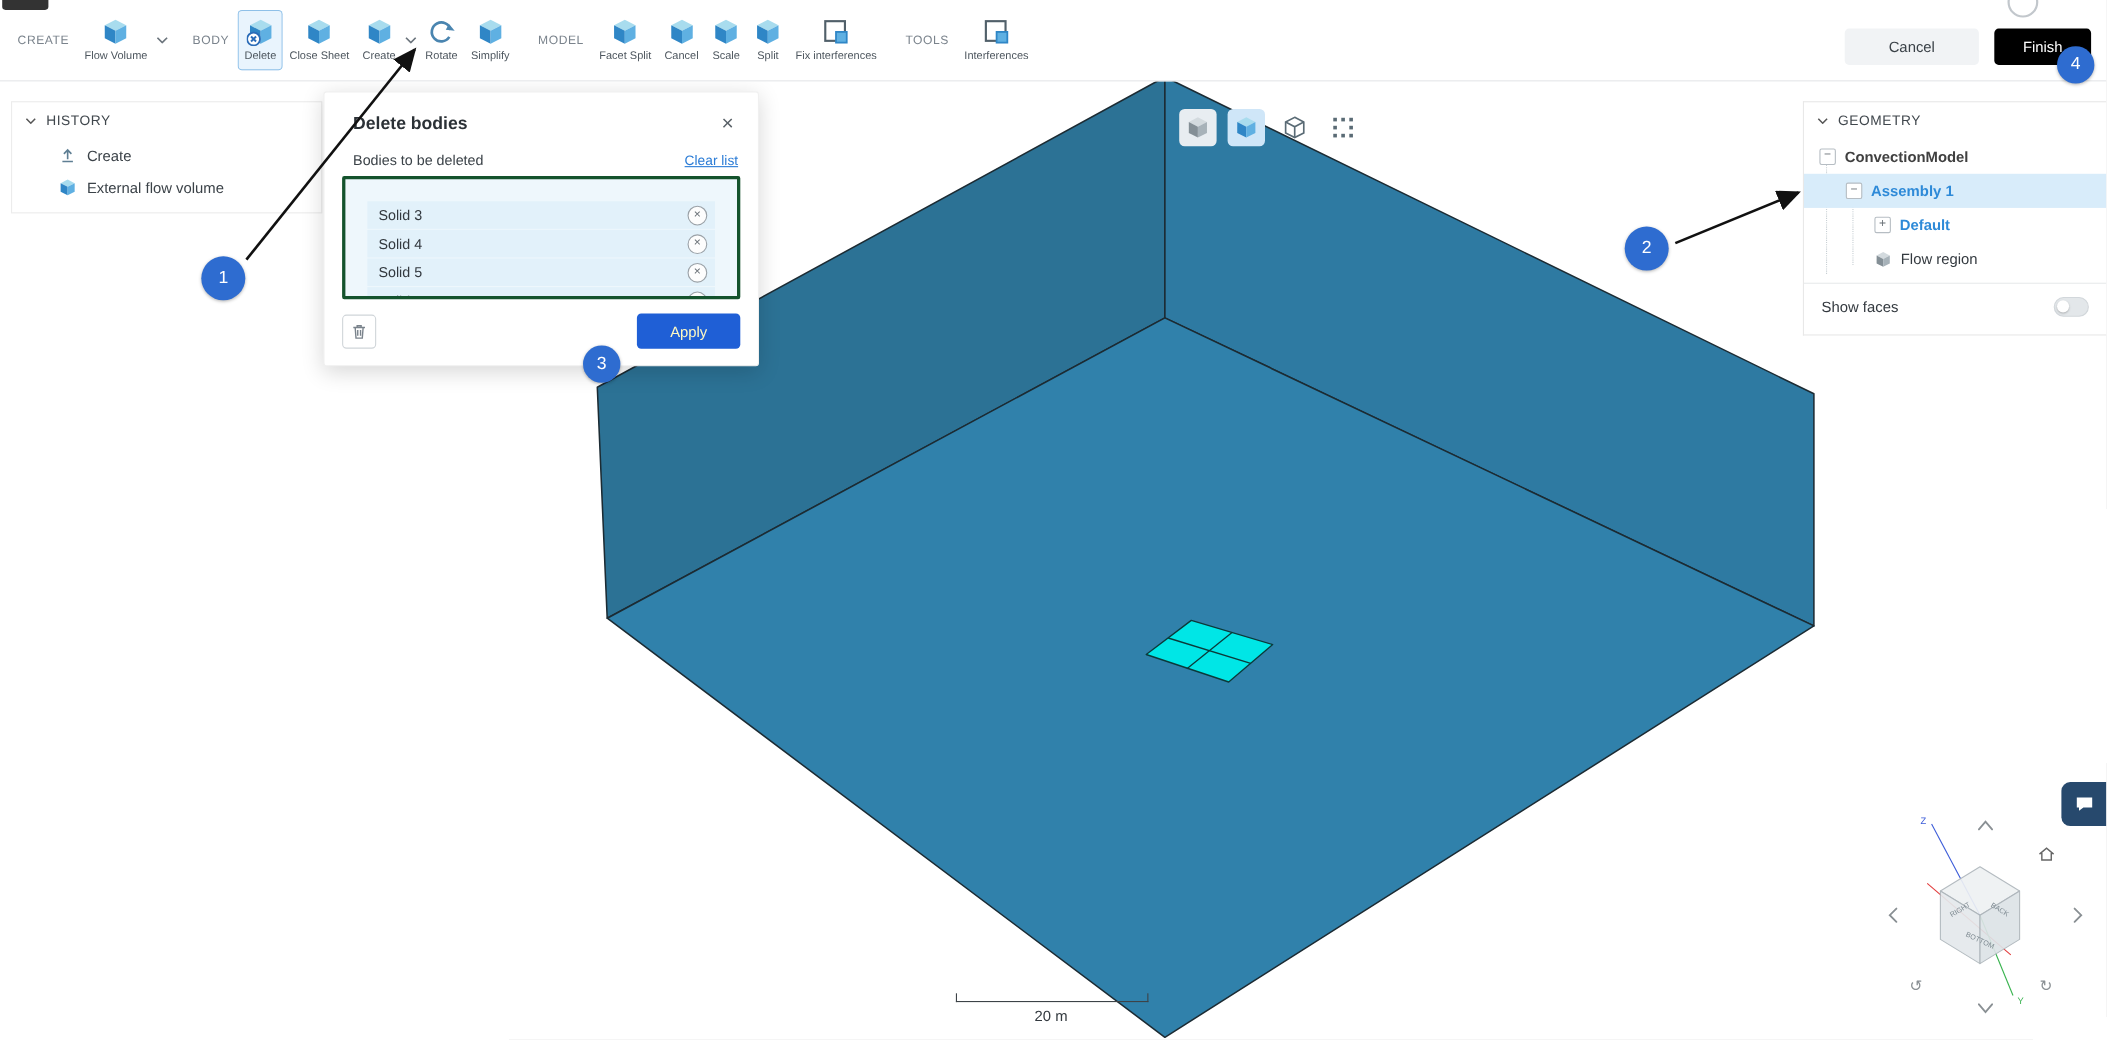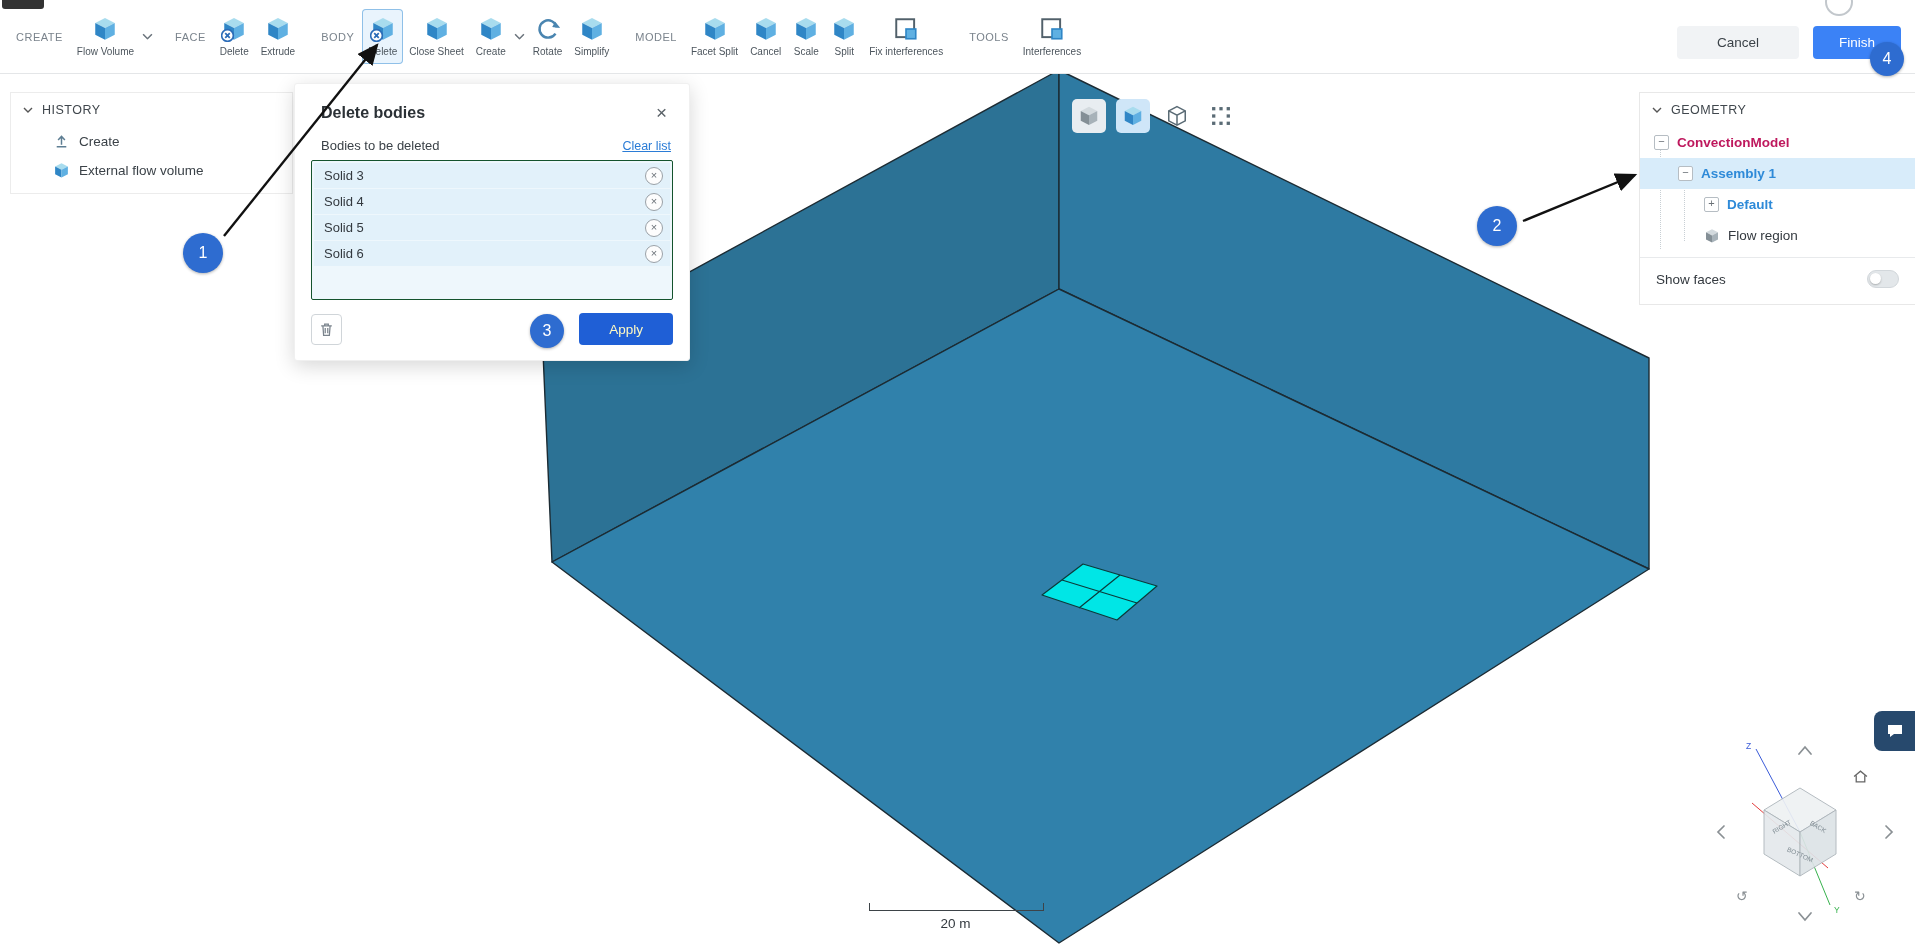--- a/index.html
+++ b/index.html
@@ -12,21 +12,21 @@
   .tb-group{display:flex;align-items:center;margin-right:12px;}
   .tb-label{font-size:11px;color:#7a838c;letter-spacing:.5px;margin:0 8px;white-space:nowrap;}
   .tool{display:flex;flex-direction:column;align-items:center;gap:4px;padding:7px 6px;border-radius:4px;cursor:pointer;}
   .tool svg.ticon{width:26px;height:26px;}
   .tool .tlabel{font-size:10px;color:#4d565e;white-space:nowrap;}
   .tool.selected{background:#e9f4fd;box-shadow:inset 0 0 0 1px #8fc0e8;}
   .caret{width:11px;height:7px;color:#6b747c;margin:0 2px;}
   .tb-actions{position:absolute;right:14px;top:26px;display:flex;gap:14px;}
   .btn{height:33px;border:none;border-radius:4px;font-size:13.5px;cursor:pointer;font-family:inherit;}
   .btn-cancel{background:#f1f3f5;color:#3b4248;padding:0 40px;}
-  .btn-finish{background:#3b82f6;color:#fff;padding:0 26px;}
+  .btn-finish{background:#000000;color:#fff;padding:0 26px;}
   .menu-stub{position:absolute;left:2px;top:0;width:42px;height:9px;background:#333;border-radius:0 0 3px 3px;z-index:7;}
   .avatar-stub{position:absolute;left:1825px;top:-12px;width:24px;height:24px;border-radius:50%;
                border:2px solid #c2c7cc;z-index:7;background:#fff;}
 
   
   .scene{position:absolute;left:0;top:0;z-index:1;}
 
   
   .modebar{position:absolute;left:1069px;top:96px;z-index:2;display:flex;gap:10px;padding:3px;border-radius:6px;}
   .modebtn{width:34px;height:34px;display:flex;align-items:center;justify-content:center;border-radius:5px;cursor:pointer;}
@@ -39,41 +39,41 @@
   .panel-head{display:flex;align-items:center;gap:9px;padding:10px 12px;font-size:12.5px;color:#40474d;letter-spacing:.5px;font-weight:500;}
   .panel-head svg{width:10px;height:6px;color:#555;flex:none;}
   .h-item{display:flex;align-items:center;gap:9px;padding:6px 12px 6px 42px;font-size:13.5px;color:#3b4248;cursor:pointer;}
   .h-item svg{width:17px;height:17px;flex:none;}
 
   
   .geometry{position:absolute;right:0;top:92px;width:275px;background:#fff;border:1px solid #e8e8e8;border-right:none;z-index:4;padding-bottom:4px;margin-left:20px;}
   .g-row{display:flex;align-items:center;gap:8px;height:31px;font-size:13.5px;color:#33393f;cursor:pointer;position:relative;}
   .g-row.sel{background:#d8ecfa;}
   .g-row .blue{color:#2e8ad8;font-weight:600;}
-  .g-row .dark{color:#be185d;font-weight:600;}
+  .g-row .dark{color:#404040;font-weight:600;}
   .i1{padding-left:14px;} .i2{padding-left:38px;} .i3{padding-left:64px;}
   .expander{width:13px;height:13px;border:1px solid #b6bdc3;border-radius:2px;font-size:11px;line-height:11px;
             text-align:center;color:#6a7177;background:#fff;flex:none;cursor:pointer;}
   .gcube{width:16px;height:16px;flex:none;}
   .guide{position:absolute;border-left:1px dotted #c8cfd4;}
   .g-div{border-top:1px solid #e8eaec;margin-top:6px;}
   .g-foot{display:flex;align-items:center;justify-content:space-between;padding:12px 16px;font-size:13.5px;color:#33393f;}
   .toggle{width:30px;height:16px;border-radius:9px;background:#e3e7ea;border:1px solid #d2d7db;position:relative;cursor:pointer;}
   .knob{position:absolute;left:2px;top:1.5px;width:11px;height:11px;border-radius:50%;background:#fff;box-shadow:0 1px 2px rgba(0,0,0,.25);}
 
   
   .dialog{position:absolute;left:294px;top:83px;width:394px;background:#fff;z-index:5;
           box-shadow:0 5px 20px rgba(0,0,0,.16);border-radius:3px;border:1px solid #f0f0f0;}
   .dlg-head{display:flex;align-items:center;justify-content:space-between;padding:17px 18px 8px 26px;}
   .dlg-title{font-size:16px;font-weight:700;color:#2b3136;}
   .dlg-close{background:none;border:none;font-size:19px;color:#5a6268;cursor:pointer;line-height:1;padding:2px 4px;font-family:inherit;}
   .dlg-sub{display:flex;justify-content:space-between;align-items:baseline;padding:6px 18px 7px 26px;}
   .dlg-sub .lbl{font-size:13px;color:#3b4248;}
   .clear-link{font-size:12.5px;color:#2b7cd6;text-decoration:underline;cursor:pointer;}
-  .dlg-list{margin:0 16px;border:1px solid #14532d;background:#eef7fc;border-radius:2px;padding:2px;height:140px;box-sizing:border-box;overflow:hidden;}
+  .dlg-list{margin:0 16px;border:3px solid #14532d;background:#eef7fc;border-radius:2px;padding:20px;height:112px;box-sizing:border-box;overflow:hidden;}
   .body-row{display:flex;align-items:center;justify-content:space-between;height:25px;background:#e2f1fa;
             margin-bottom:1px;padding:0 7px 0 10px;font-size:13px;color:#33393f;}
   .row-x{width:16px;height:16px;border:1px solid #9aa1a7;border-radius:50%;color:#6a7177;font-size:11px;
          line-height:14px;text-align:center;background:#fdfdfd;cursor:pointer;flex:none;}
   .dlg-foot{display:flex;align-items:center;justify-content:space-between;padding:13px 16px 15px;}
   .trash-btn{width:31px;height:31px;border:1px solid #d0d5d9;border-radius:4px;background:#fff;
              display:flex;align-items:center;justify-content:center;cursor:pointer;}
   .trash-btn svg{width:17px;height:17px;}
   .apply-btn{background:#1f5fd6;color:#fef9c3;border:none;border-radius:4px;height:32px;padding:0 30px;
              font-size:13.5px;cursor:pointer;font-family:inherit;}
@@ -234,36 +234,20 @@
         <svg class="ticon" viewBox="0 0 16 16">
             <use href="#cube"></use>
           </svg>
         <span class="tlabel">Flow Volume</span>
       </div>
       <svg class="caret" viewBox="0 0 10 6">
           <use href="#chev"></use>
         </svg>
     </div>
 
-    <div class="tb-group">
-      <span class="tb-label">FACE</span>
-      <div class="tool">
-        <svg class="ticon" viewBox="0 0 16 16">
-            <use href="#cube"></use>
-            <use href="#badge-x"></use>
-          </svg>
-        <span class="tlabel">Delete</span>
-      </div>
-      <div class="tool">
-        <svg class="ticon" viewBox="0 0 16 16">
-            <use href="#cube"></use>
-          </svg>
-        <span class="tlabel">Extrude</span>
-      </div>
-    </div>
 
     <div class="tb-group">
       <span class="tb-label">BODY</span>
       <div class="tool selected">
         <svg class="ticon" viewBox="0 0 16 16">
             <use href="#cube"></use>
             <use href="#badge-x"></use>
           </svg>
         <span class="tlabel">Delete</span>
       </div>

